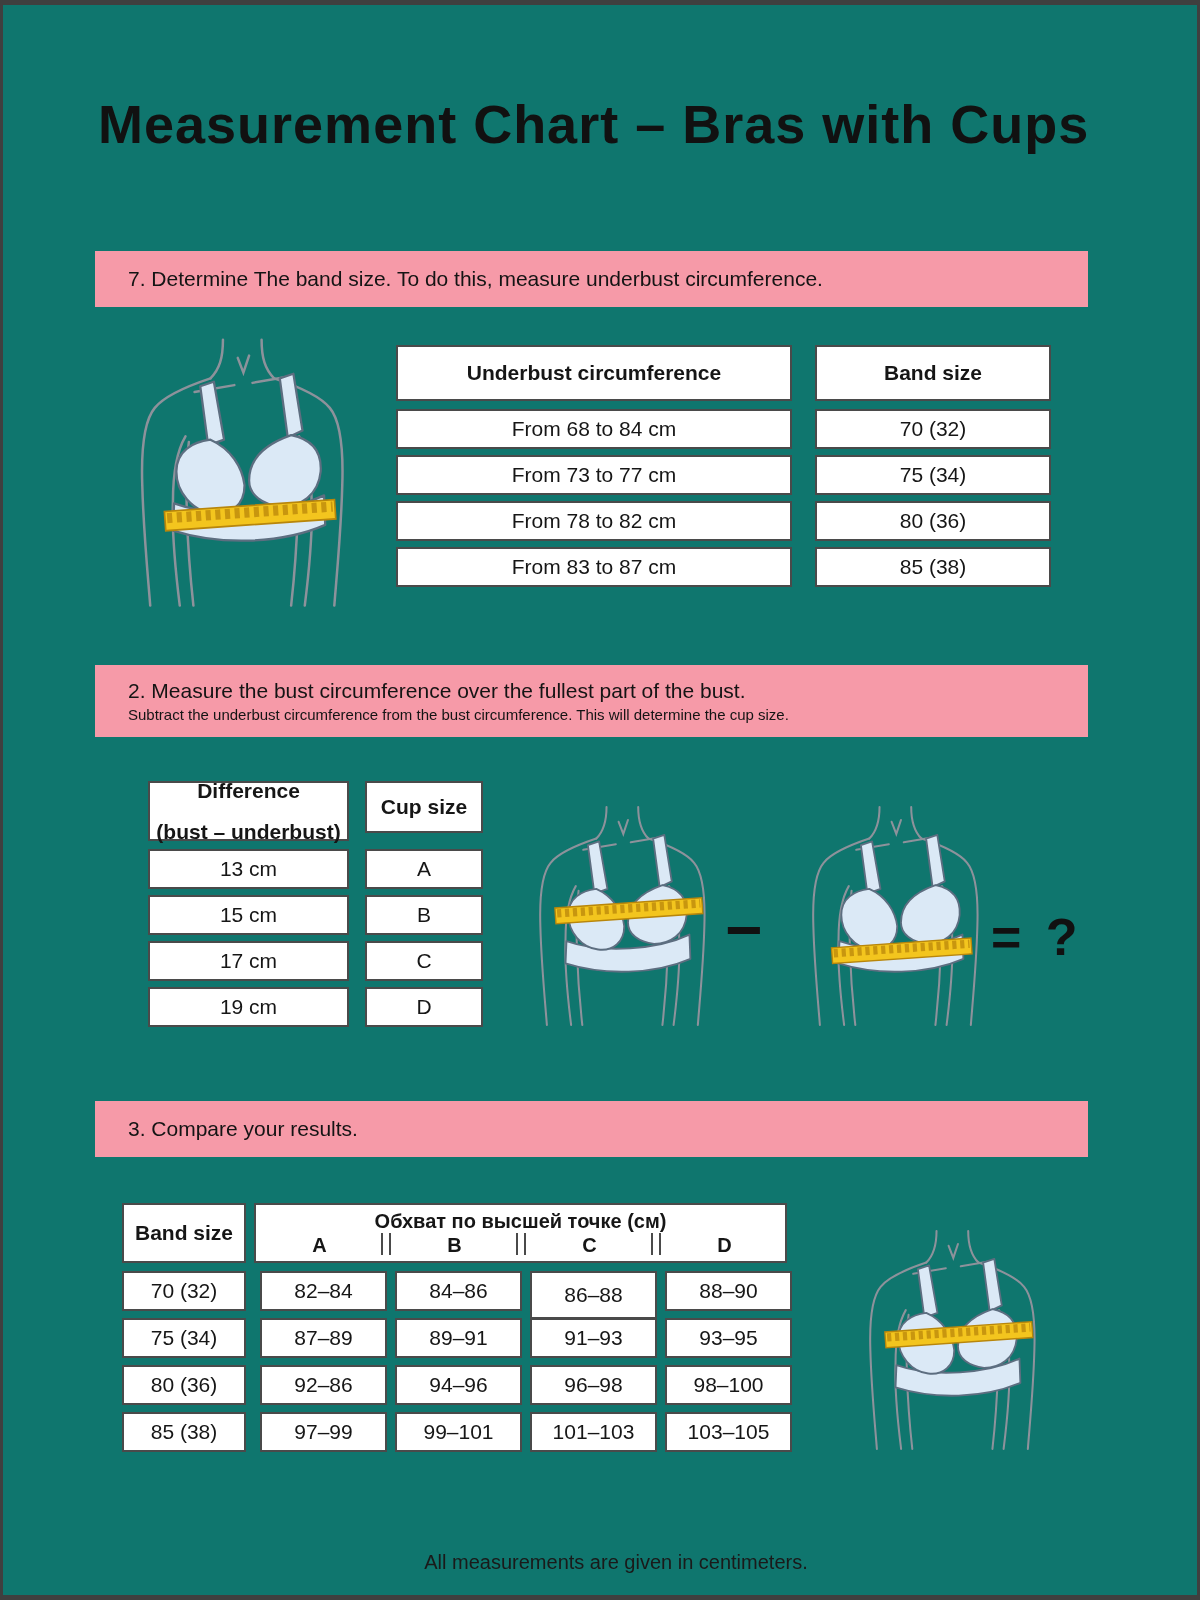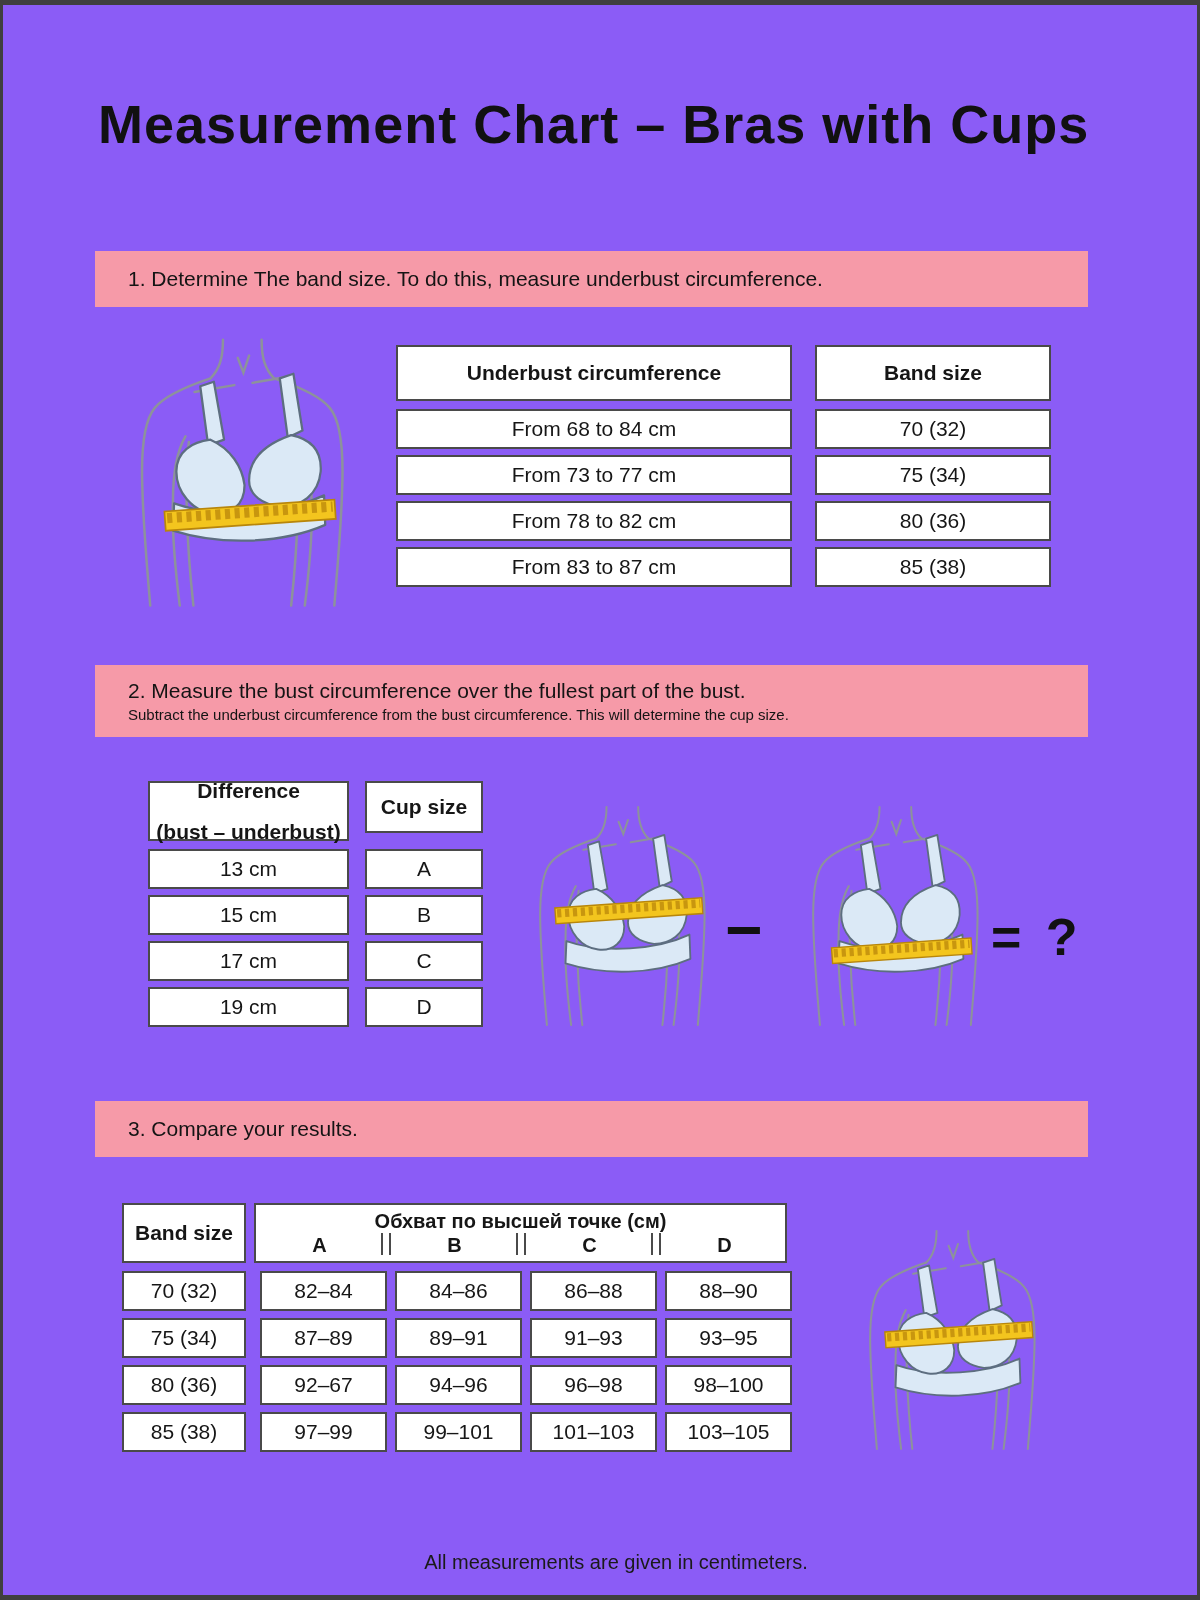--- a/index.html
+++ b/index.html
@@ -1,18 +1,18 @@
 <!DOCTYPE html>
 <html><head>
 <meta charset="utf-8">
 <style>
   html,body{margin:0;padding:0;background:#fff;font-family:"Liberation Sans",sans-serif;}
   .page{position:relative;width:1200px;height:1600px;box-sizing:border-box;
         border:3px solid #3f3f3f;border-top-width:5px;border-bottom-width:5px;
-        background:#8b5cf6;overflow:hidden;color:#161616;}
+        background:#0f766e;overflow:hidden;color:#161616;}
   .title{position:absolute;left:95px;top:88px;margin:0;font-size:54px;font-weight:600;
          letter-spacing:1px;color:#111;white-space:nowrap;}
   .banner{position:absolute;left:92px;width:993px;background:#f69aa8;
           display:flex;flex-direction:column;justify-content:center;
           padding-left:33px;box-sizing:border-box;}
   .banner-main{font-size:21px;color:#141414;}
   .banner-sub{font-size:15px;color:#141414;margin-top:3px;}
   .box{position:absolute;border:2px solid #4a4a4a;background:#fff;box-sizing:border-box;
        display:flex;align-items:center;justify-content:center;text-align:center;
        font-size:21px;color:#161616;}
@@ -57,21 +57,21 @@
       <path d="M118,128 C118,108 132,96 155,88 C175,92 182,104 181,120 C179,141 163,151 146,151 C130,149 118,141 118,128 Z"></path>
     </g>
   </symbol>
 </svg>
 
 <div class="page">
 
   <h1 class="title">Measurement Chart – Bras with Cups</h1>
 
   <div class="banner" style="top:246px;height:56px">
-    <div class="banner-main">1. Determine The band size. To do this, measure underbust circumference.</div>
+    <div class="banner-main">7. Determine The band size. To do this, measure underbust circumference.</div>
   </div>
 
   <svg class="illus" style="left:112px;top:330px" width="250" height="273" viewBox="0 0 220 240">
     <use href="#torso"></use>
     <g transform="rotate(-4 118 160)">
       <rect x="44" y="150" width="150" height="17" fill="#f3c51e" stroke="#b8860b" stroke-width="1.5"></rect>
       <line x1="46" y1="156" x2="192" y2="156" stroke="#c8960f" stroke-width="9" stroke-dasharray="4.5,4"></line>
     </g>
   </svg>
 
@@ -145,31 +145,31 @@
     <div class="tick" style="left:133px"></div>
     <div class="tick" style="left:260px"></div>
     <div class="tick" style="left:268px"></div>
     <div class="tick" style="left:395px"></div>
     <div class="tick" style="left:403px"></div>
   </div>
 
   <div class="box" style="left:119px;top:1266px;width:124px;height:40px">70 (32)</div>
   <div class="box" style="left:257px;top:1266px;width:127px;height:40px">82–84</div>
   <div class="box" style="left:392px;top:1266px;width:127px;height:40px">84–86</div>
-  <div class="box" style="left:527px;top:1266px;width:127px;height:40px">86–88</div>
+  <div class="box" style="left:527px;top:1266px;width:127px;height:48px">86–88</div>
   <div class="box" style="left:662px;top:1266px;width:127px;height:40px">88–90</div>
 
   <div class="box" style="left:119px;top:1313px;width:124px;height:40px">75 (34)</div>
   <div class="box" style="left:257px;top:1313px;width:127px;height:40px">87–89</div>
   <div class="box" style="left:392px;top:1313px;width:127px;height:40px">89–91</div>
   <div class="box" style="left:527px;top:1313px;width:127px;height:40px">91–93</div>
   <div class="box" style="left:662px;top:1313px;width:127px;height:40px">93–95</div>
 
   <div class="box" style="left:119px;top:1360px;width:124px;height:40px">80 (36)</div>
-  <div class="box" style="left:257px;top:1360px;width:127px;height:40px">92–67</div>
+  <div class="box" style="left:257px;top:1360px;width:127px;height:40px">92–86</div>
   <div class="box" style="left:392px;top:1360px;width:127px;height:40px">94–96</div>
   <div class="box" style="left:527px;top:1360px;width:127px;height:40px">96–98</div>
   <div class="box" style="left:662px;top:1360px;width:127px;height:40px">98–100</div>
 
   <div class="box" style="left:119px;top:1407px;width:124px;height:40px">85 (38)</div>
   <div class="box" style="left:257px;top:1407px;width:127px;height:40px">97–99</div>
   <div class="box" style="left:392px;top:1407px;width:127px;height:40px">99–101</div>
   <div class="box" style="left:527px;top:1407px;width:127px;height:40px">101–103</div>
   <div class="box" style="left:662px;top:1407px;width:127px;height:40px">103–105</div>
 

